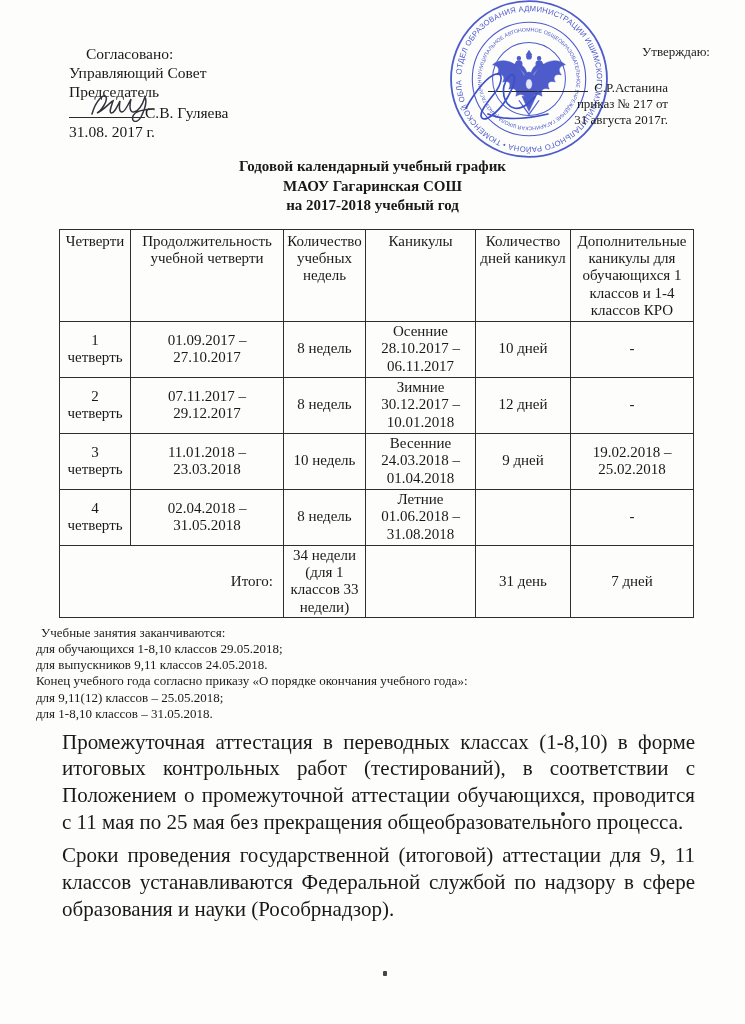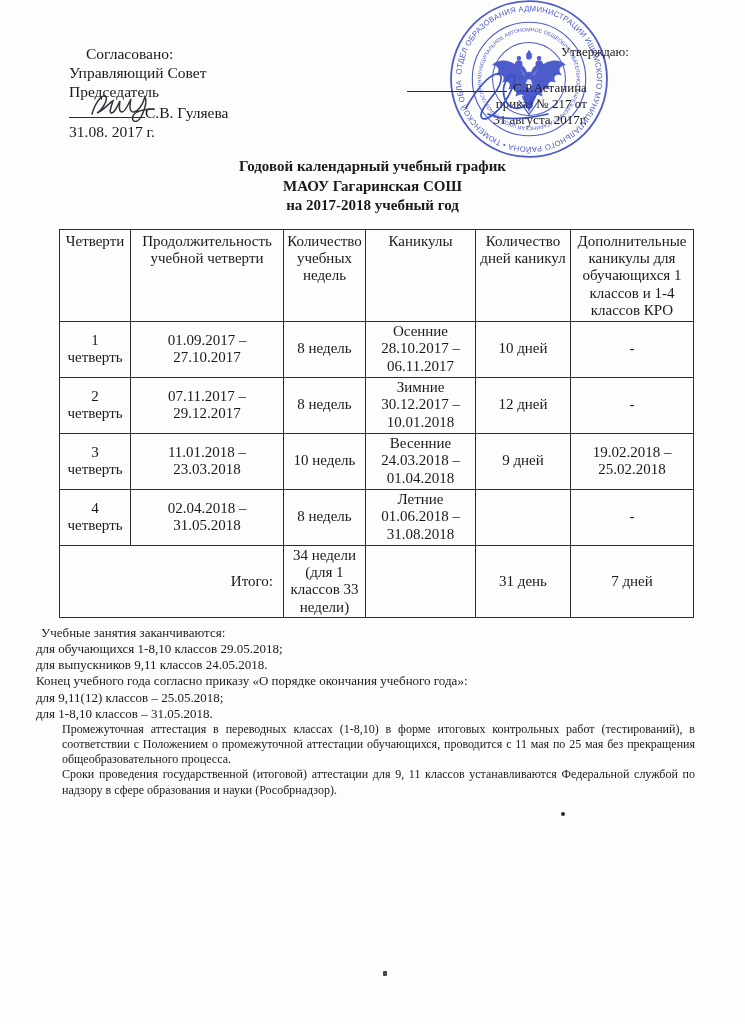--- a/index.html
+++ b/index.html
@@ -2,21 +2,21 @@
 <html><head>
 <meta charset="utf-8">
 <style>
   html,body { margin:0; padding:0; background:#e8e8e8; }
   .page {
     position:relative; width:745px; height:1024px; margin:0 auto;
     background:#fdfdfc; overflow:hidden;
     font-family:"Liberation Serif", serif; color:#191919;
   }
   
-  .top-row { position:relative; z-index:2; display:flex; 
+  .top-row { position:relative; z-index:2; display:flex; justify-content:space-between;
              padding:44px 35px 0 69px;gap:18px; }
   .approve-left { font-size:15.5px; line-height:1.24; width:320px; }
   .al-indent { padding-left:17px; }
   .sig-row { white-space:nowrap; }
   .sig-line-left { display:inline-block; width:76px; height:15px;
                    border-bottom:1.4px solid #2a2a2a; }
   .approve-right { font-size:13px; line-height:1.24; text-align:right; }
   .ar-sub { padding-right:42px; margin-top:16px; }
   .sig-line-right { display:inline-block; width:100px; height:15px;
                     border-bottom:1.4px solid #2a2a2a; margin-right:6px; }
@@ -36,21 +36,21 @@
     font-weight:normal; line-height:1.16; white-space:pre-line;
     overflow:hidden;
   }
   .doc-table thead th { vertical-align:top; height:86px; padding-top:3px; white-space:normal; }
   .doc-table tbody td { vertical-align:middle; height:53px; }
   .doc-table tr.total-row td { height:68px; }
   .total-label { text-align:right !important; padding-right:10px !important; white-space:normal !important; }
   
   .notes { margin:7px 50px 0 36px; font-size:13px; line-height:1.24; }
   .n-indent { padding-left:5px; }
-  .para { margin:0 50px 0 62px; font-size:12px; line-height:1.27; text-align:justify; }
+  .para { margin:7px 50px 0 62px; font-size:21px; line-height:1.27; text-align:justify; }
   
   .artifact-dot { position:absolute; width:4px; height:4px; border-radius:50%;
                   background:#2b2b2b; }
   .a1 { left:561px; top:812px; }
   .a2 { left:383px; top:971px; width:4px; height:5px; border-radius:1px; background:#444; }
 </style>
 </head>
 <body>
 
 <div class="page">

